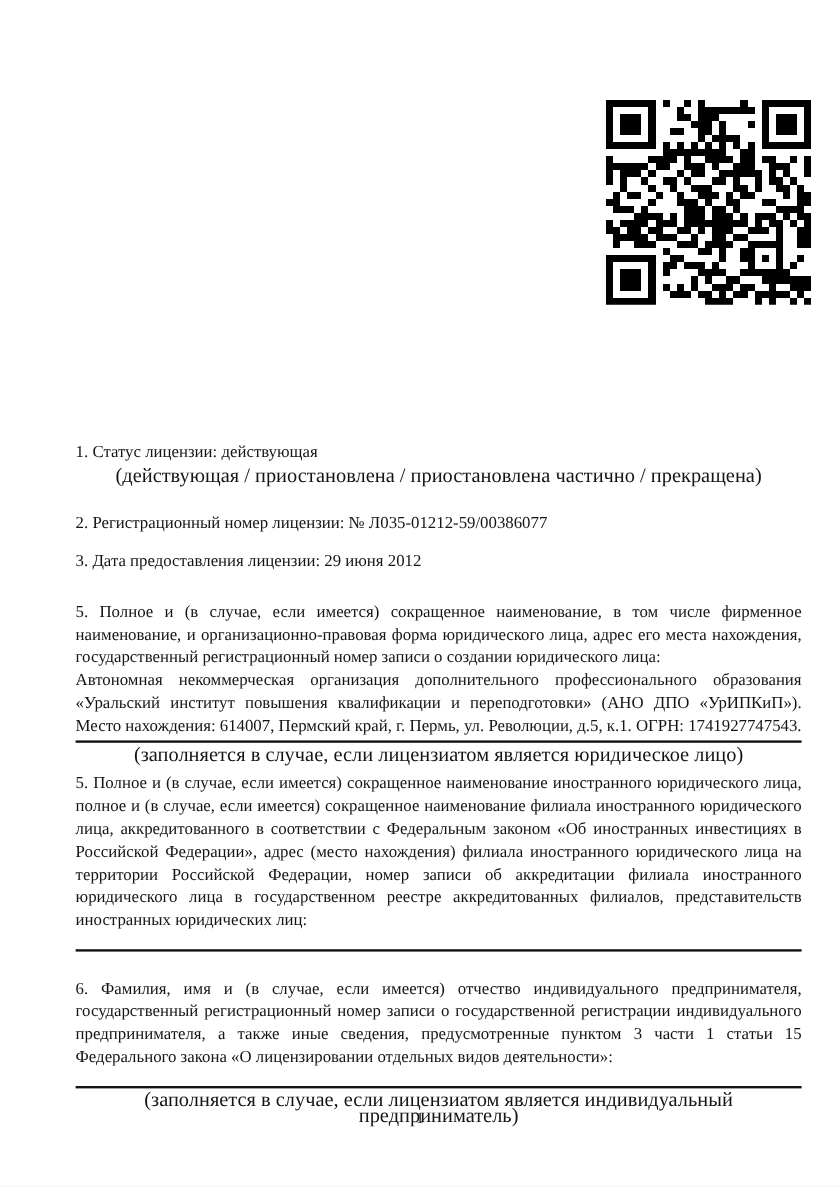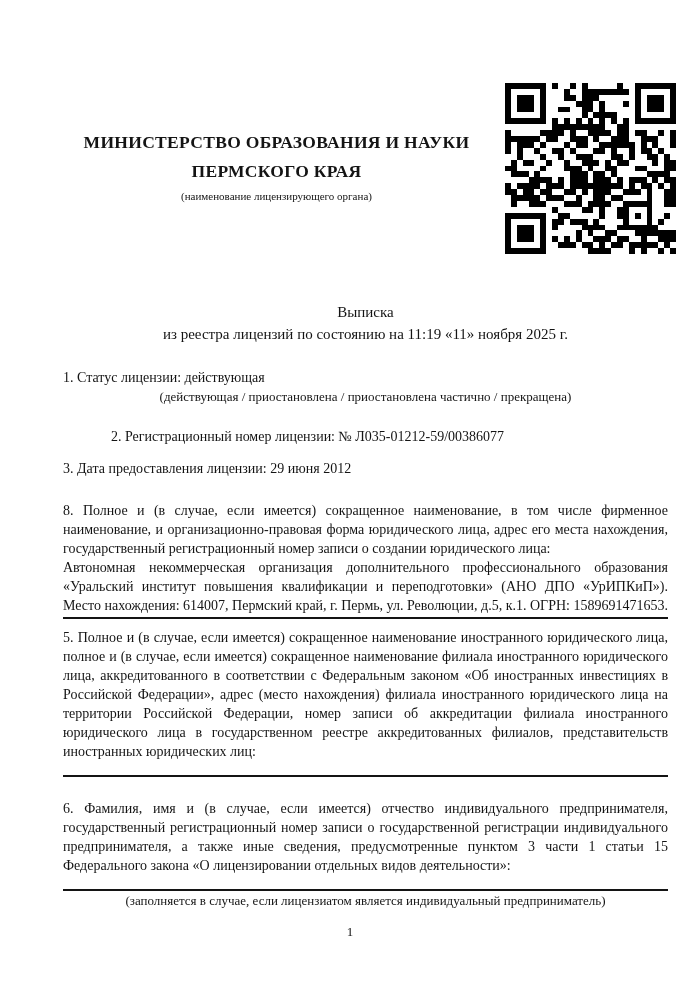--- a/index.html
+++ b/index.html
@@ -62,59 +62,54 @@
     position: absolute;
     left: 63px;
     top: 368px;
     width: 605px;
     font-size: 14px;
     line-height: 19px;
   }
   .itext { text-align: left; }
   .itext.just, .ivalue.just { text-align: justify; }
   .inote {
-    font-size: 13px;
+    font-size: 17px;
     line-height: 13px;
     text-align: center;
     margin-top: 3px;
   }
   .fill-line {
     height: 0;
     border-top: 2px solid var(--ink, #141414);
     margin-top: 2px;
   }
   .answer-blank { height: 12px; }
 
   .item-status        { margin-bottom: 24px; }
-  .item-regnum        { margin-bottom: 13px; margin-left: 48px; }
+  .item-regnum        { margin-bottom: 13px; }
   .item-grantdate     { margin-bottom: 23px; }
   .item-legal         { margin-bottom: 9px;  }
   .item-foreign       { margin-bottom: 22px; }
   .item-entrepreneur  { margin-bottom: 4px; }
 
   
   .pagenum {
     position: absolute;
     left: 0;
     top: 924px;
     width: 700px;
     text-align: center;
     font-size: 13px;
   }
 </style>
 </head>
 <body>
 
 <div class="page" style="--ink: #141414; --paper: #ffffff;">
 
-  <div class="letterhead">
-    <div class="lh-line">МИНИСТЕРСТВО ОБРАЗОВАНИЯ И НАУКИ</div>
-    <div class="lh-line">ПЕРМСКОГО КРАЯ</div>
-    <div class="lh-note">(наименование лицензирующего органа)</div>
-  </div>
 
   <svg class="qr" id="qr-svg" viewBox="0 0 29 29" shape-rendering="crispEdges" aria-hidden="true">
       <rect x="0" y="0" width="1" height="1" fill="#000"></rect>
       <rect x="1" y="0" width="1" height="1" fill="#000"></rect>
       <rect x="2" y="0" width="1" height="1" fill="#000"></rect>
       <rect x="3" y="0" width="1" height="1" fill="#000"></rect>
       <rect x="4" y="0" width="1" height="1" fill="#000"></rect>
       <rect x="5" y="0" width="1" height="1" fill="#000"></rect>
       <rect x="6" y="0" width="1" height="1" fill="#000"></rect>
       <rect x="8" y="0" width="1" height="1" fill="#000"></rect>
@@ -546,44 +541,41 @@
       <rect x="14" y="28" width="1" height="1" fill="#000"></rect>
       <rect x="15" y="28" width="1" height="1" fill="#000"></rect>
       <rect x="16" y="28" width="1" height="1" fill="#000"></rect>
       <rect x="17" y="28" width="1" height="1" fill="#000"></rect>
       <rect x="21" y="28" width="1" height="1" fill="#000"></rect>
       <rect x="23" y="28" width="1" height="1" fill="#000"></rect>
       <rect x="26" y="28" width="1" height="1" fill="#000"></rect>
       <rect x="28" y="28" width="1" height="1" fill="#000"></rect>
     </svg>
 
-  <div class="doc-title">
-    <div>Выписка</div>
-    <div>из реестра лицензий по состоянию на 11:19 «11» ноября 2025 г.</div>
-  </div>
 
   <div class="items">
 
     <div class="item item-status">
       <div class="itext">1. Статус лицензии: действующая</div>
       <div class="inote">(действующая / приостановлена / приостановлена частично / прекращена)</div>
     </div>
 
     <div class="item item-regnum">
       <div class="itext">2. Регистрационный номер лицензии: № Л035-01212-59/00386077</div>
     </div>
 
     <div class="item item-grantdate">
       <div class="itext">3. Дата предоставления лицензии: 29 июня 2012</div>
     </div>
 
     <div class="item item-legal">
-      <div class="itext just">8. Полное и (в случае, если имеется) сокращенное наименование, в том числе фирменное наименование, и организационно-правовая форма юридического лица, адрес его места нахождения, государственный регистрационный номер записи о создании юридического лица:</div>
-      <div class="ivalue just">Автономная некоммерческая организация дополнительного профессионального образования «Уральский институт повышения квалификации и переподготовки» (АНО ДПО «УрИПКиП»). Место нахождения: 614007, Пермский край, г. Пермь, ул. Революции, д.5, к.1. ОГРН: 1589691471653.</div>
+      <div class="itext just">5. Полное и (в случае, если имеется) сокращенное наименование, в том числе фирменное наименование, и организационно-правовая форма юридического лица, адрес его места нахождения, государственный регистрационный номер записи о создании юридического лица:</div>
+      <div class="ivalue just">Автономная некоммерческая организация дополнительного профессионального образования «Уральский институт повышения квалификации и переподготовки» (АНО ДПО «УрИПКиП»). Место нахождения: 614007, Пермский край, г. Пермь, ул. Революции, д.5, к.1. ОГРН: 1741927747543.</div>
       <div class="fill-line"></div>
+      <div class="inote">(заполняется в случае, если лицензиатом является юридическое лицо)</div>
     </div>
 
     <div class="item item-foreign">
       <div class="itext just">5. Полное и (в случае, если имеется) сокращенное наименование иностранного юридического лица, полное и (в случае, если имеется) сокращенное наименование филиала иностранного юридического лица, аккредитованного в соответствии с Федеральным законом «Об иностранных инвестициях в Российской Федерации», адрес (место нахождения) филиала иностранного юридического лица на территории Российской Федерации, номер записи об аккредитации филиала иностранного юридического лица в государственном реестре аккредитованных филиалов, представительств иностранных юридических лиц:</div>
       <div class="answer-blank"></div>
       <div class="fill-line"></div>
     </div>
 
     <div class="item item-entrepreneur">
       <div class="itext just">6. Фамилия, имя и (в случае, если имеется) отчество индивидуального предпринимателя, государственный регистрационный номер записи о государственной регистрации индивидуального предпринимателя, а также иные сведения, предусмотренные пунктом 3 части 1 статьи 15 Федерального закона «О лицензировании отдельных видов деятельности»:</div>

